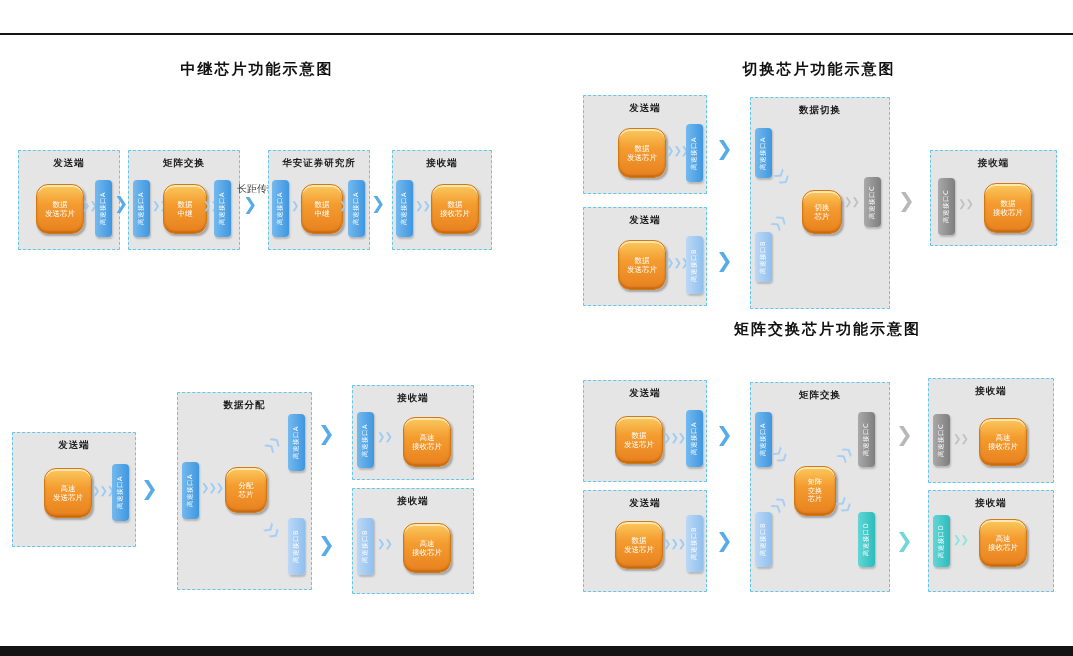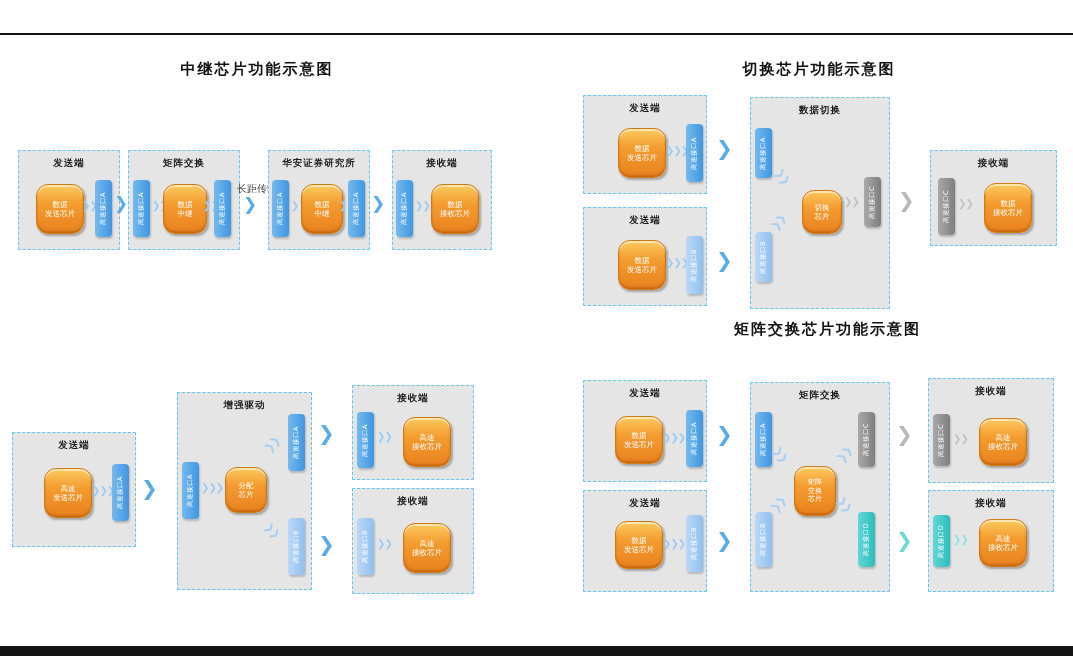--- a/index.html
+++ b/index.html
@@ -157,21 +157,21 @@
   </div>
   <div class="chip" style="left:44px;top:468px;width:46px;height:48px;">高速
 发送芯片</div>
   <div class="trail" style="left:92px;top:485px;"></div>
   <div class="port p-blue" style="left:112px;top:464px;height:57px;">
       <span>高速接口A</span>
     </div>
   <div class="big" style="left:141px;top:478px;"></div>
 
   <div class="gbox" style="left:177px;top:392px;width:133px;height:196px;">
-    <div class="glabel">增强驱动</div>
+    <div class="glabel">数据分配</div>
   </div>
   <div class="port p-blue" style="left:182px;top:462px;height:57px;">
       <span>高速接口A</span>
     </div>
   <div class="trail" style="left:201px;top:482px;"></div>
   <div class="chip" style="left:225px;top:467px;width:40px;height:44px;">分配
 芯片</div>
   <div class="curve" style="left:264px;top:438px;transform:rotate(-48deg);"></div>
   <div class="curve" style="left:264px;top:524px;transform:rotate(48deg);"></div>
   <div class="port p-blue" style="left:288px;top:414px;height:57px;">

